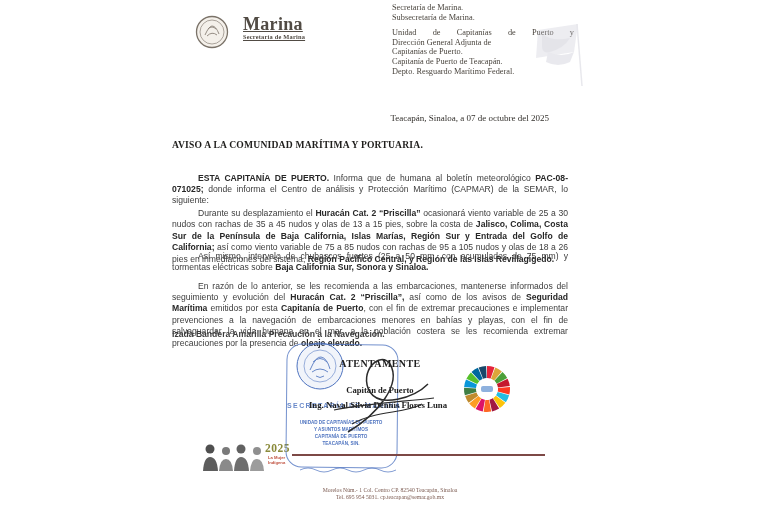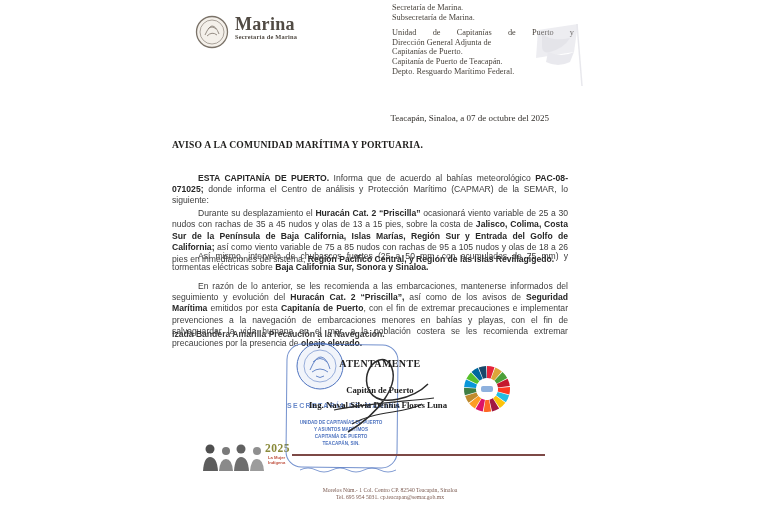--- a/index.html
+++ b/index.html
@@ -2,21 +2,21 @@
 <html><head>
 <meta charset="utf-8">
 <style>
   html,body{margin:0;padding:0;}
   body{width:768px;height:512px;background:#ffffff;font-family:"Liberation Sans",sans-serif;position:relative;overflow:hidden;}
   .abs{position:absolute;}
   .page{position:absolute;inset:0;background:#fff;}
 
   
   .brand-seal{left:195px;top:15px;width:34px;height:34px;}
-  .brand-text{left:235px;top:15px;width:130px;font-family:"Liberation Serif",serif;color:#514b44;}
+  .brand-text{left:243px;top:15px;width:130px;font-family:"Liberation Serif",serif;color:#514b44;text-decoration:underline;}
   .brand-name{font-size:18px;font-weight:bold;letter-spacing:.3px;line-height:18px;}
   .brand-sub{font-size:6.4px;font-weight:bold;margin-top:0px;letter-spacing:.2px;}
   .office{left:392px;top:3px;width:182px;font-family:"Liberation Serif",serif;font-size:8.3px;line-height:9.6px;color:#4a453e;}
   .office .jl{text-align:justify;text-align-last:justify;margin-top:6px;}
   .watermark{left:524px;top:22px;width:72px;height:68px;opacity:.3;}
 
   
   .dateline{left:171px;top:113px;width:378px;text-align:right;font-family:"Liberation Serif",serif;font-size:9px;color:#33302c;}
   .title{left:172px;top:139px;width:396px;text-align:left;font-family:"Liberation Serif",serif;font-weight:bold;font-size:9.6px;color:#1f1e1c;letter-spacing:.2px;}
   .para{left:172px;width:396px;font-size:8.6px;line-height:11.4px;color:#3c3c3c;text-align:justify;text-indent:26px;}
@@ -75,21 +75,21 @@
   <svg class="abs watermark" viewBox="0 0 72 68">
     <path d="M14 8 L54 2 L50 30 L12 36 Z" fill="#c4c4d2"></path>
     <path d="M53 2 L58 64" stroke="#b5b5c4" stroke-width="1.5" fill="none"></path>
     <path d="M18 12 q10 8 28 4 q-6 10 -20 14 q-8 2 -8 -6 Z" fill="#a8a8ba"></path>
     <path d="M24 30 q14 6 26 0 l-4 10 q-12 6 -24 0 Z" fill="#b8b8c8"></path>
   </svg>
 
   <div class="abs dateline">Teacapán, Sinaloa, a 07 de octubre del 2025</div>
   <div class="abs title">AVISO A LA COMUNIDAD MARÍTIMA Y PORTUARIA.</div>
 
-  <p class="abs para p1"><b>ESTA CAPITANÍA DE PUERTO.</b><span> Informa que de acuerdo al bahías meteorológico </span><b>PAC-08-071025;</b><span> donde informa el Centro de análisis y Protección Marítimo (CAPMAR) de la SEMAR, lo siguiente:</span></p>
+  <p class="abs para p1"><b>ESTA CAPITANÍA DE PUERTO.</b><span> Informa que de humana al boletín meteorológico </span><b>PAC-08-071025;</b><span> donde informa el Centro de análisis y Protección Marítimo (CAPMAR) de la SEMAR, lo siguiente:</span></p>
   <p class="abs para p2"><span>Durante su desplazamiento el </span><b>Huracán Cat. 2 “Priscilla”</b><span> ocasionará viento variable de 25 a 30 nudos con rachas de 35 a 45 nudos y olas de 13 a 15 pies, sobre la costa de </span><b>Jalisco, Colima, Costa Sur de la Península de Baja California, Islas Marías, Región Sur y Entrada del Golfo de California;</b><span> así como viento variable de 75 a 85 nudos con rachas de 95 a 105 nudos y olas de 18 a 26 pies en inmediaciones del sistema, </span><b>Región Pacífico Central, y Región de las Islas Revillagigedo.</b></p>
   <p class="abs para p3"><span>Así mismo, intervalo de chubascos fuertes (25 a 50 mm, con acumulados de 75 mm) y tormentas eléctricas sobre </span><b>Baja California Sur, Sonora y Sinaloa.</b></p>
   <p class="abs para p4"><span>En razón de lo anterior, se les recomienda a las embarcaciones, mantenerse informados del seguimiento y evolución del </span><b>Huracán Cat. 2 “Priscilla”,</b><span> así como de los avisos de </span><b>Seguridad Marítima</b><span> emitidos por esta </span><b>Capitanía de Puerto</b><span>, con el fin de extremar precauciones e implementar prevenciones a la navegación de embarcaciones menores en bahías y playas, con el fin de salvaguardar la vida humana en el mar, a la población costera se les recomienda extremar precauciones por la presencia de </span><b>oleaje elevado.</b></p>
   <div class="abs flagline">Izada Bandera Amarilla Precaución a la Navegación.</div>
 
   <div class="abs stamp"></div>
   <svg class="abs stamp-seal" viewBox="0 0 52 52">
     <circle cx="26" cy="26" r="23" fill="rgba(79,116,192,0.08)" stroke="#4f74c0" stroke-width="1"></circle>
     <circle cx="26" cy="26" r="16" fill="none" stroke="#4f74c0" stroke-width="0.7" opacity=".8"></circle>
     <path d="M16 30 q6 -14 11 -13 q6 1 9 12 M18 32 q8 -6 16 0 M19 22 q7 -7 14 0 M22 36 q4 3 8 0" fill="none" stroke="#4f74c0" stroke-width="1" opacity=".85"></path>

